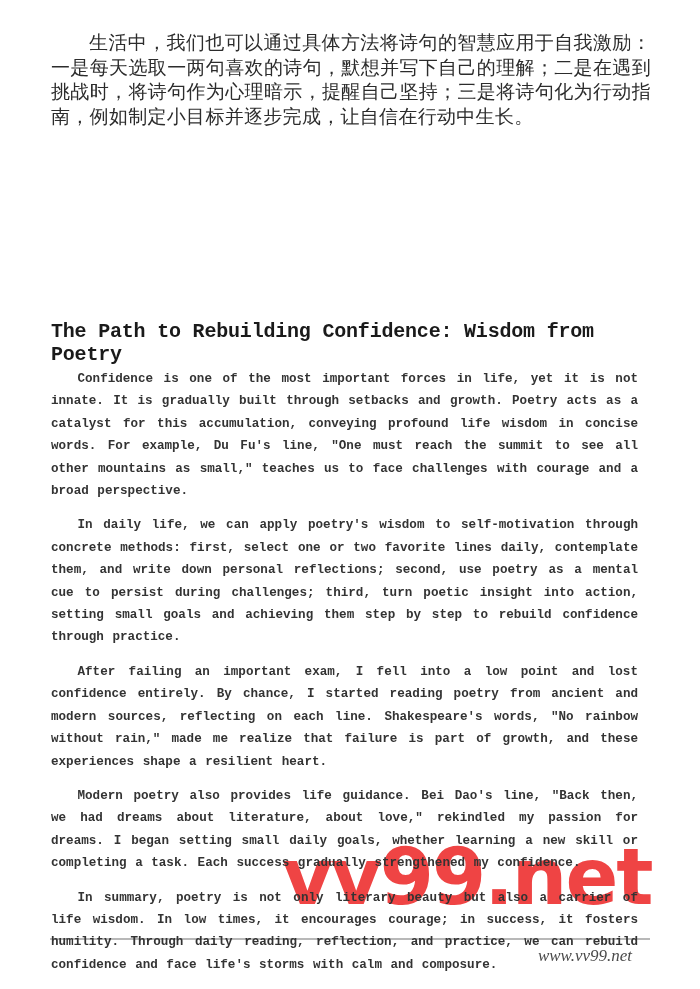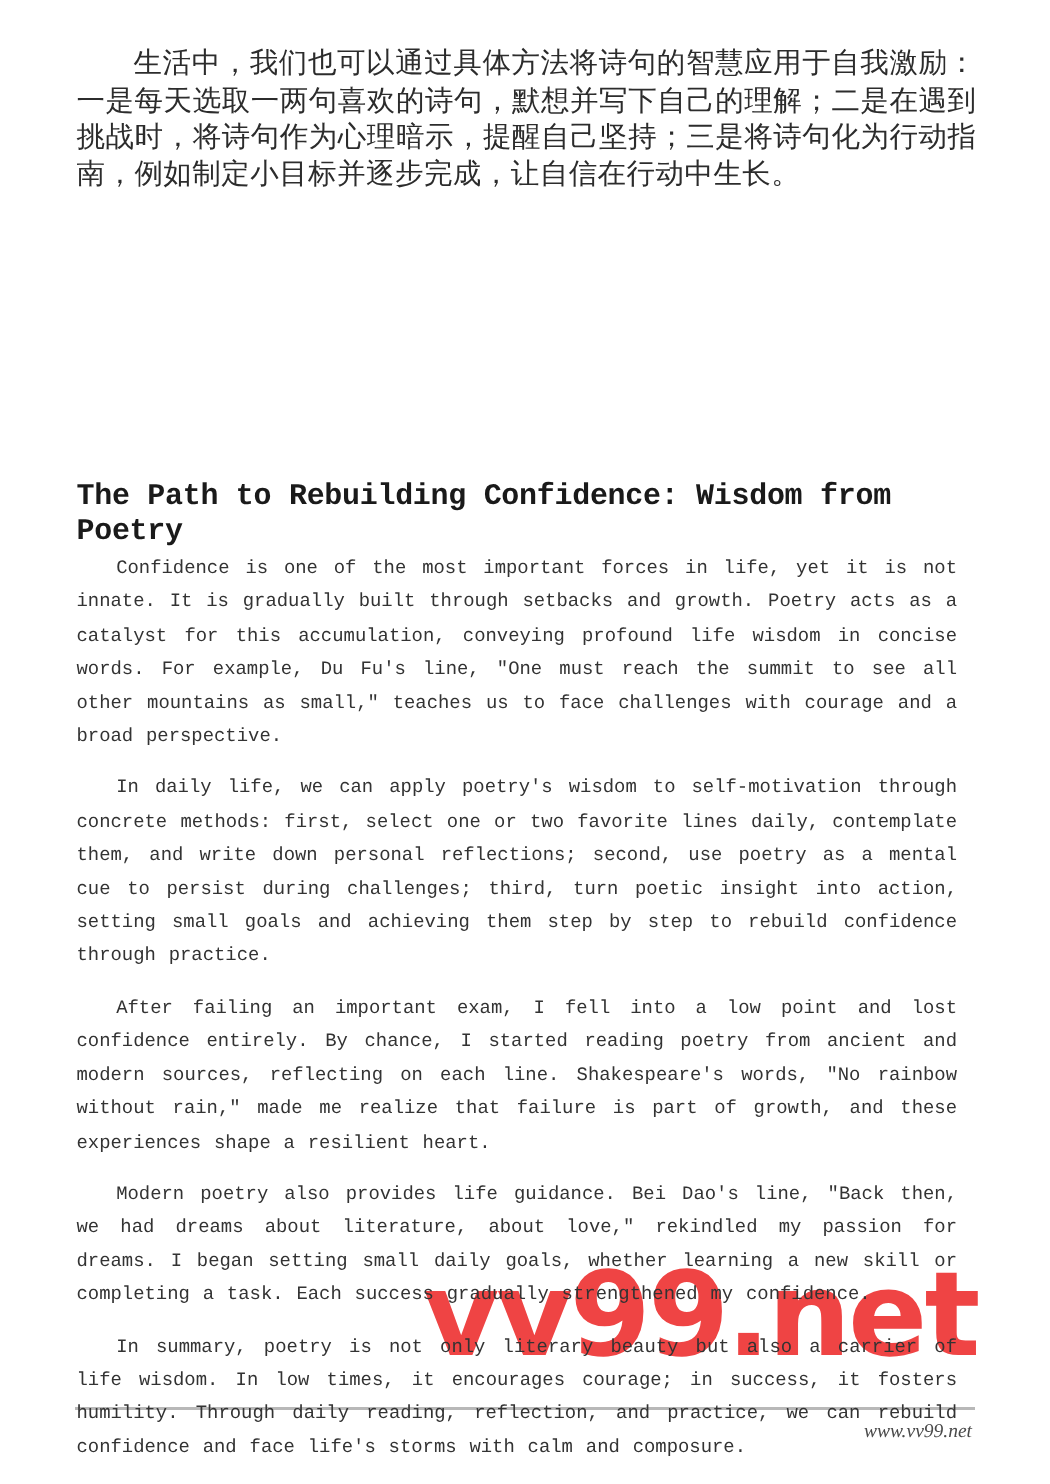--- a/index.html
+++ b/index.html
@@ -57,20 +57,21 @@
       font-family: "Liberation Mono", "DejaVu Sans Mono", monospace;
       font-size: 12.6px;
       line-height: 22.4px;
       color: #333333;
     }
     .en-section p {
       margin: 0 13px 12px 0;
       text-indent: 2.1em;
       text-align: justify;
       word-spacing: 1px;
+      font-weight: bold;
     }
     .watermark {
       position: absolute;
       left: 282px;
       top: 838px;
       font-family: "DejaVu Sans", sans-serif;
       font-weight: bold;
       font-size: 78px;
       letter-spacing: -2px;
       color: #ef4444;
@@ -82,25 +83,25 @@
     .footer-rule {
       position: absolute;
       left: 50px;
       top: 938px;
       width: 600px;
       height: 0;
       border-top: 2px solid #b8b8b8;
     }
     .footer-url {
       position: absolute;
-      right: 52px;
+      right: 68px;
       top: 946px;
       font-family: "Liberation Serif", "DejaVu Serif", serif;
       font-style: italic;
-      font-size: 13px;
+      font-size: 17px;
       color: #4a4a4a;
     }
   </style>
 </head>
 <body>
 
 <div class="watermark">vv99.net</div>
 
 <div class="page">
   <div class="zh-section">

